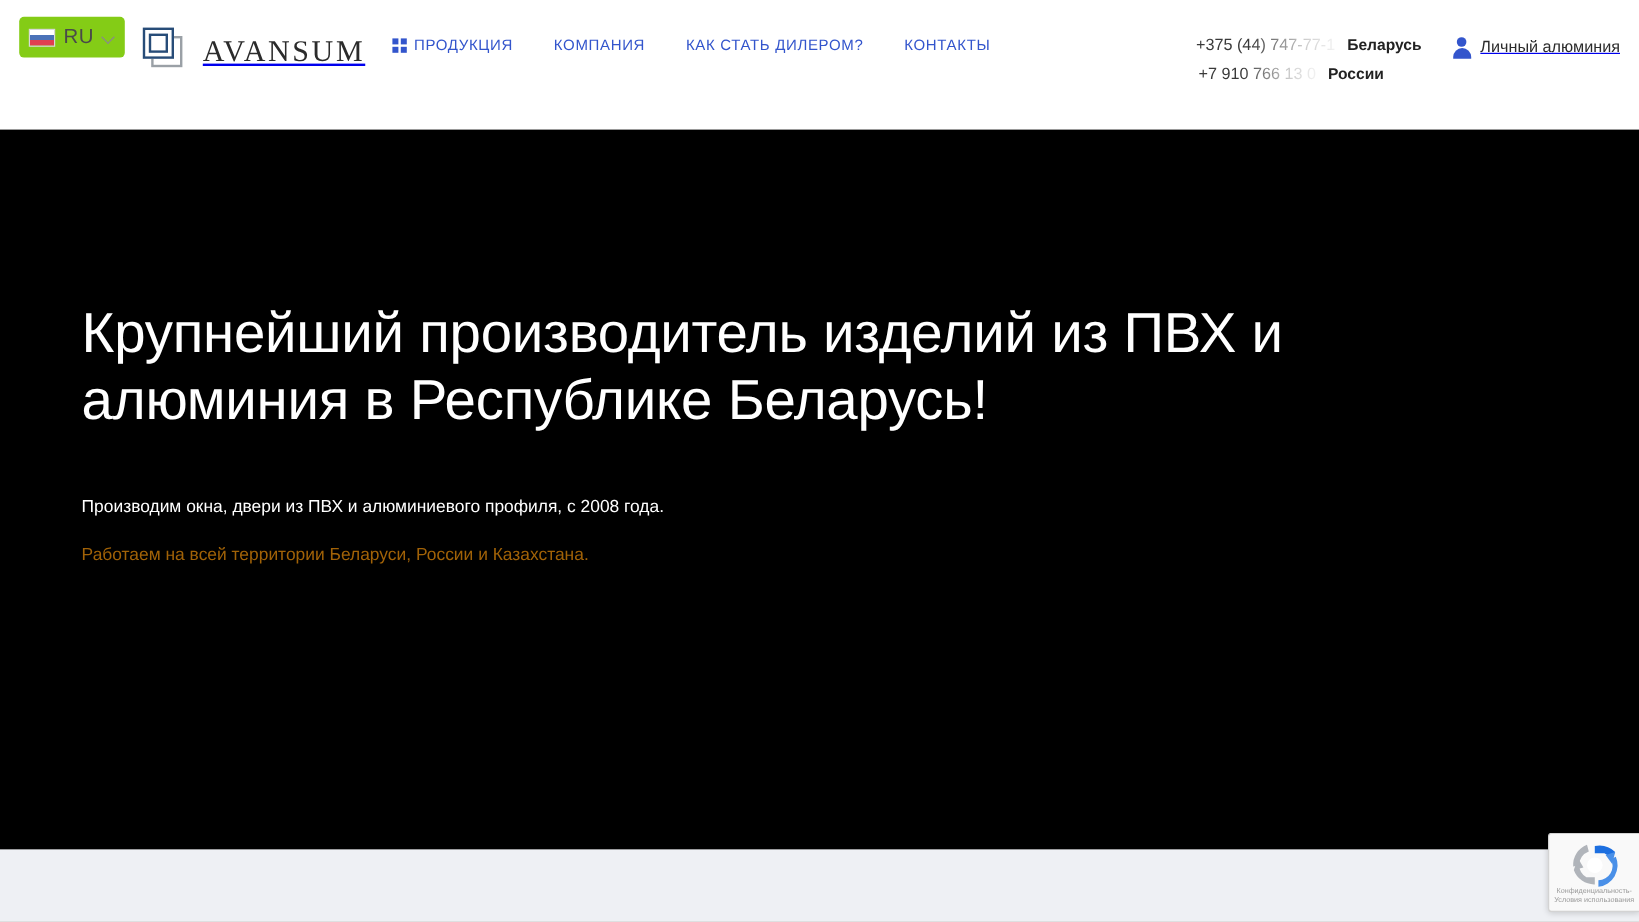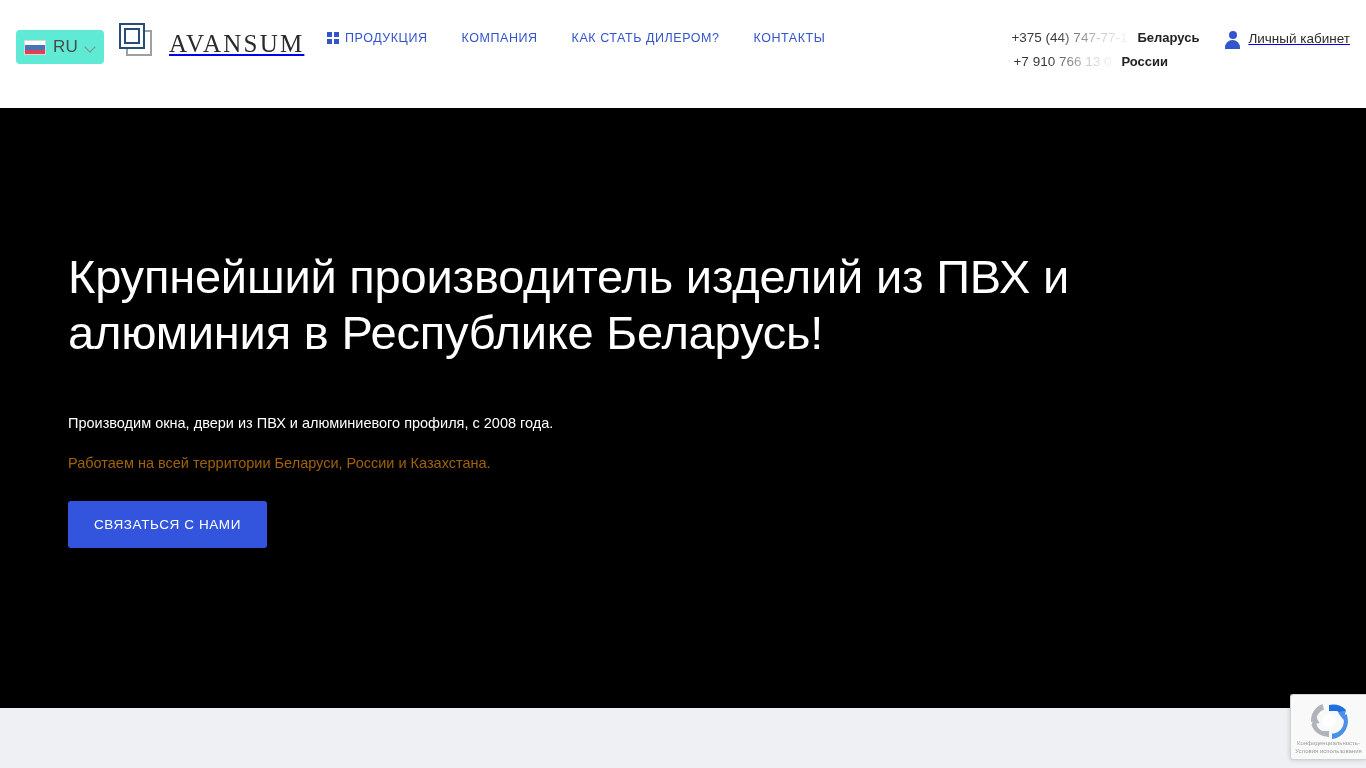--- a/index.html
+++ b/index.html
@@ -20,28 +20,27 @@
     background: #ffffff;
     display: block;
   }
 
   .lang-switch {
     position: absolute;
     left: 16px;
     top: 14px;
     width: 88px;
     height: 34px;
-    background: #5eead4;
+    background: #84cc16;
     border-radius: 4px;
     display: flex;
     align-items: center;
     padding: 0 8px;
     gap: 7px;
     cursor: pointer;
-    margin-top: 16px;
   }
   .flag-ru {
     width: 22px;
     height: 15px;
     border: 1px solid #d8d8d8;
     display: block;
     background: linear-gradient(
       to bottom,
       #ffffff 0%, #ffffff 33.3%,
       #4a72b8 33.3%, #4a72b8 66.6%,
@@ -362,31 +361,30 @@
         <span class="phone-num">+7 910 766 13 0</span>
         <span class="phone-country">России</span>
       </div>
     </div>
 
     <a class="account" href="#">
       <span class="person-icon">
         <span class="head"></span>
           <span class="body"></span>
       </span>
-      <span class="account-label">Личный кабинет</span>
+      <span class="account-label">Личный алюминия</span>
     </a>
   </div>
 </header>
 
 <section class="hero">
   <div class="hero-inner">
     <h1 class="hero-title">Крупнейший производитель изделий из ПВХ и алюминия в Республике Беларусь!</h1>
     <p class="hero-sub">Производим окна, двери из ПВХ и алюминиевого профиля, с 2008 года.</p>
     <p class="hero-sub2">Работаем на всей территории Беларуси, России и Казахстана.</p>
-    <button class="cta">СВЯЗАТЬСЯ С НАМИ</button>
   </div>
 </section>
 
 <section class="next-section"></section>
 
 <div class="recaptcha">
   <span class="rc-logo">
     <svg width="42" height="42" viewBox="0 0 42 42" aria-hidden="true">
       <path d="M21 5 L21 11 L29 11 A12 12 0 0 1 34.5 16 L38 10 A19 19 0 0 0 21 5 Z" fill="#1c6fe0"></path>
       <path d="M38 10 L30 12.5 L35.5 20 Z" fill="#4a90e8"></path>

